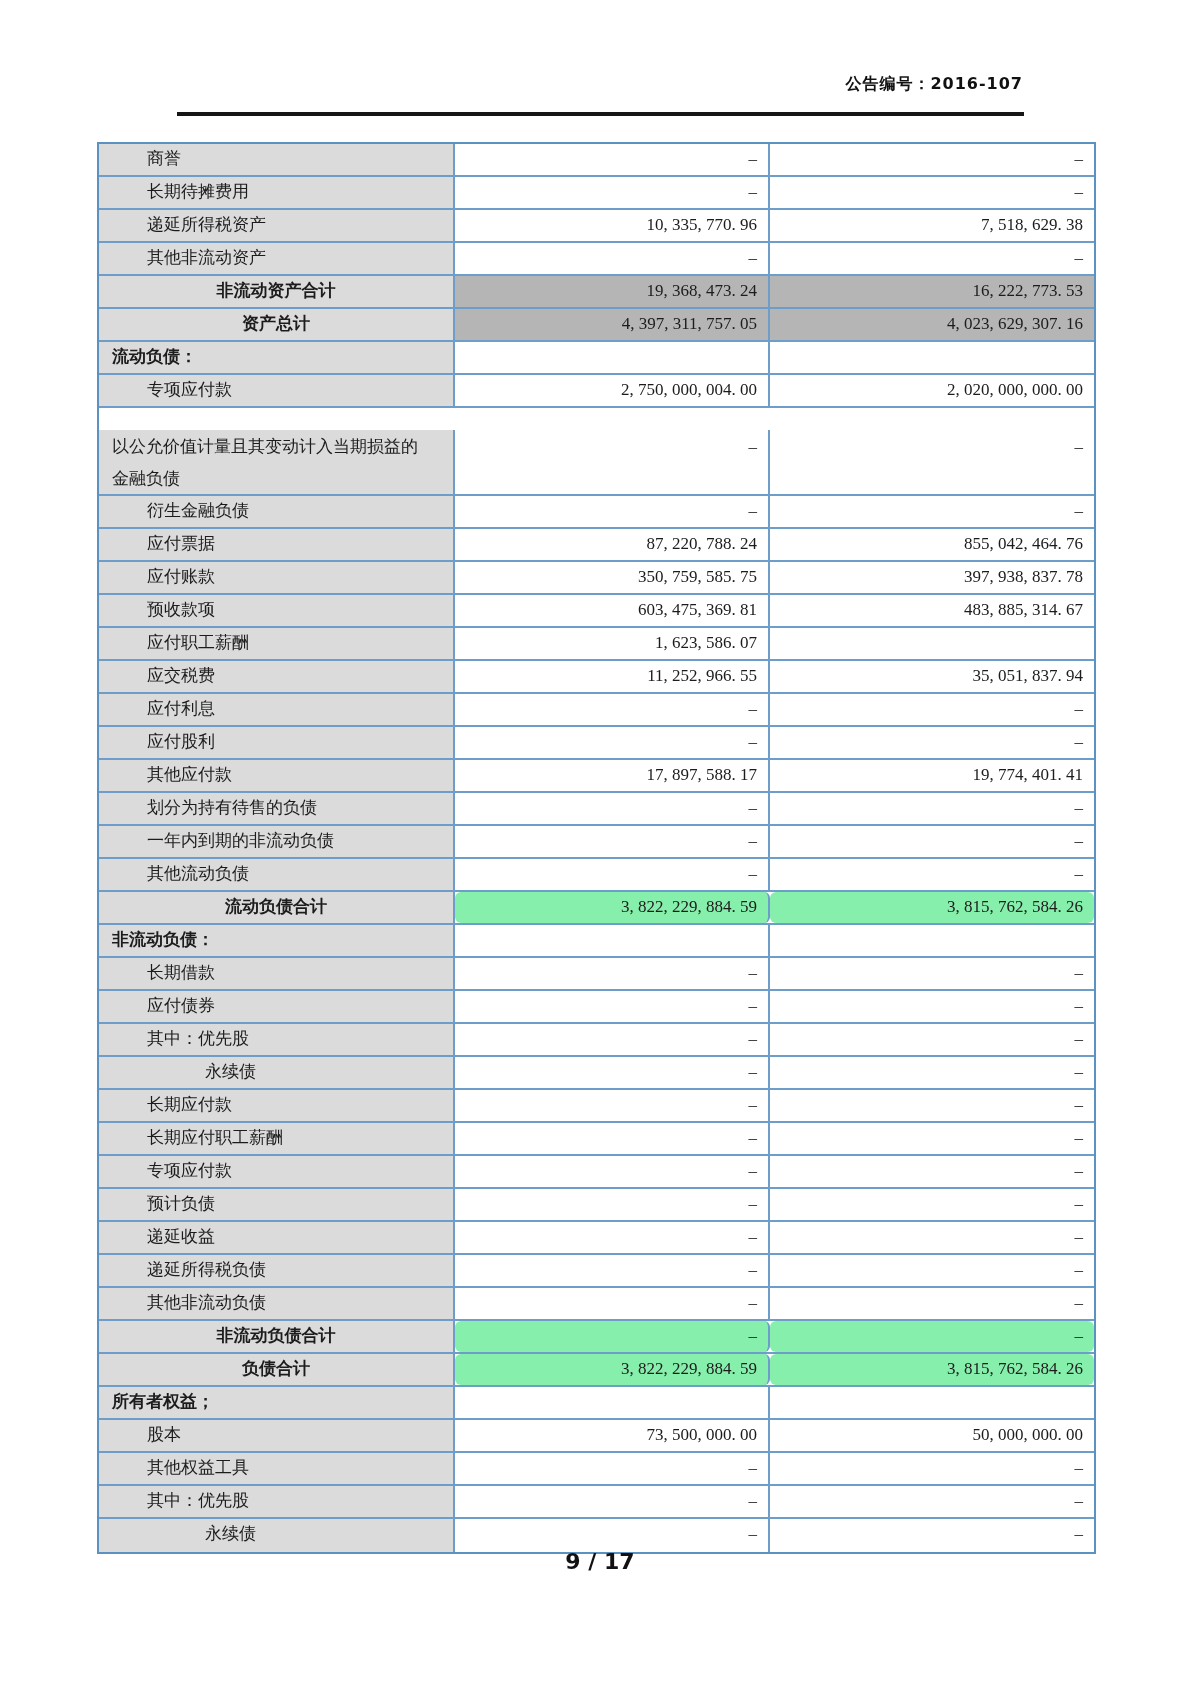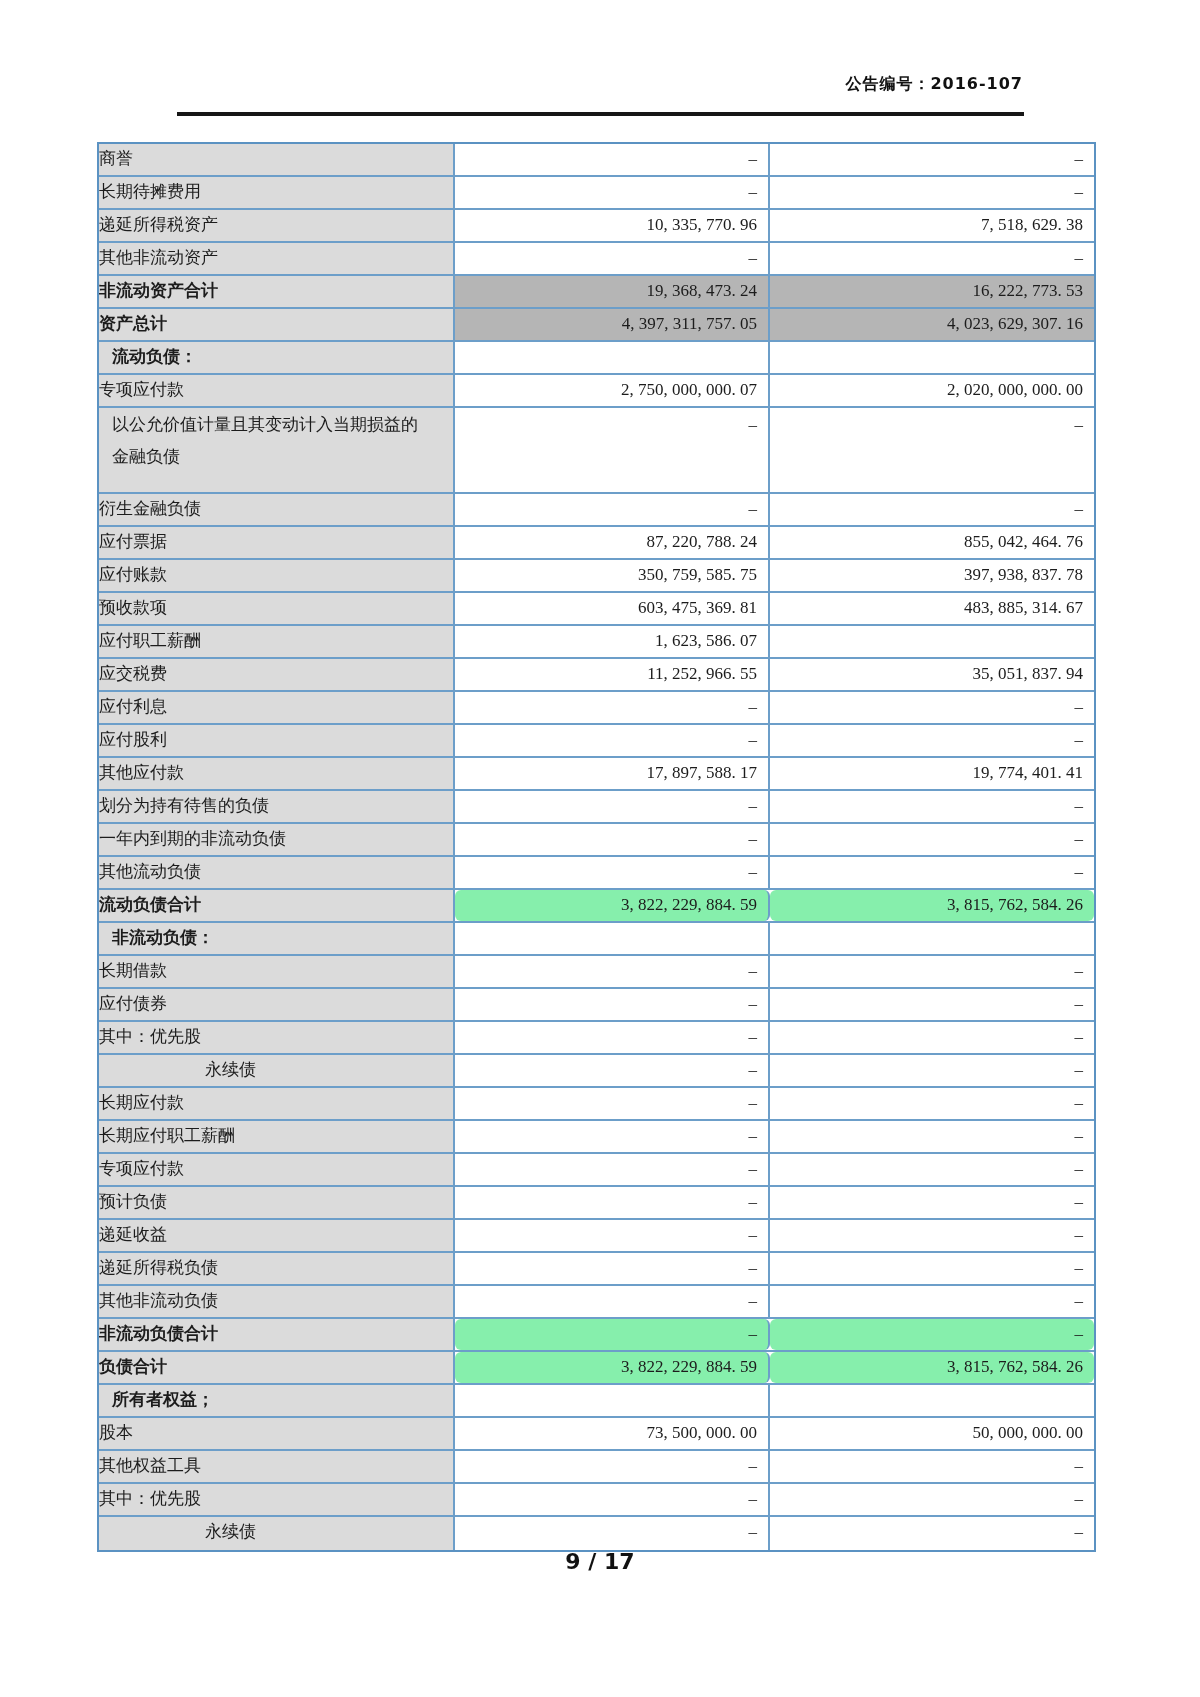--- a/index.html
+++ b/index.html
@@ -30,34 +30,35 @@
   }
   .bs-table {
     position:absolute;
     left:97px; top:142px;
     width:999px;
     border:2px solid #5B92C2;
     background:#fff;
   }
   .row { display:flex; height:33px; border-bottom:2px solid #6C9EC9; }
   .row:last-child { border-bottom:none; }
-  .row.tall { height:86px; }
+  .row.tall { height:66px;margin-top:22px; }
   .cell { height:100%; overflow:hidden; }
   .label {
     width:356px;
     background:#DBDBDB;
     border-right:2px solid #6C9EC9;
     font-size:17px;
     line-height:30px;
+    padding-left:48px;
     white-space:pre-line;
   }
   .label.ind0 { padding-left:13px; }
   .label.ind2 { padding-left:106px; }
   .label.section { font-weight:bold; }
-  .label.total { padding-left:0; text-align:left; font-weight:bold; }
+  .label.total { padding-left:0; text-align:center; font-weight:bold; }
   .row.tall .label { line-height:32px; padding-top:1px; padding-right:16px; }
   .val {
     font-size:17px;
     line-height:30px;
     text-align:right;
     padding-right:11px;
     background:#ffffff;
   }
   .val.v1 { width:315px; border-right:2px solid #6C9EC9; }
   .val.v2 { width:324px; }
@@ -113,21 +114,21 @@
         <div class="cell val v1 dark">4, 397, 311, 757. 05</div>
         <div class="cell val v2 dark">4, 023, 629, 307. 16</div>
       </div>
       <div class="row">
         <div class="cell label ind0 section">流动负债：</div>
         <div class="cell val v1"></div>
         <div class="cell val v2"></div>
       </div>
       <div class="row">
         <div class="cell label ind1">专项应付款</div>
-        <div class="cell val v1">2, 750, 000, 000. 07</div>
+        <div class="cell val v1">2, 750, 000, 004. 00</div>
         <div class="cell val v2">2, 020, 000, 000. 00</div>
       </div>
       <div class="row tall">
         <div class="cell label ind0">以公允价值计量且其变动计入当期损益的
 金融负债</div>
         <div class="cell val v1">–</div>
         <div class="cell val v2">–</div>
       </div>
       <div class="row">
         <div class="cell label ind1">衍生金融负债</div>

